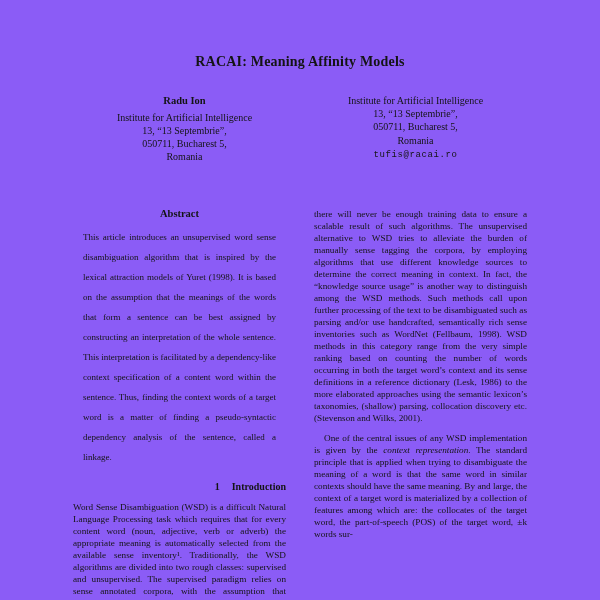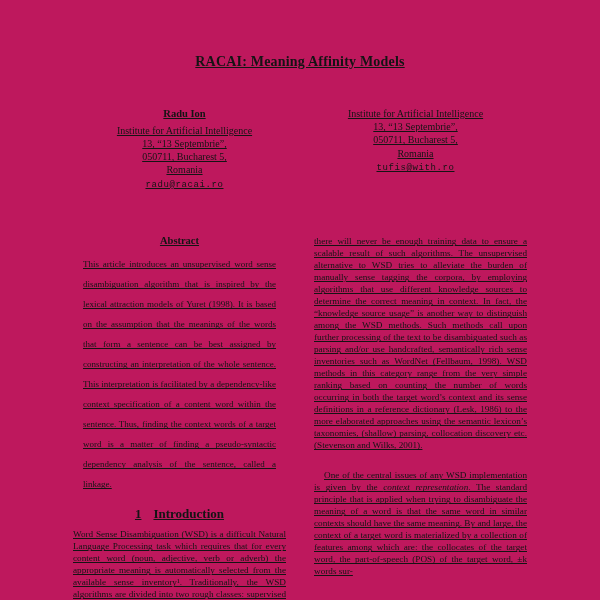--- a/index.html
+++ b/index.html
@@ -1,78 +1,76 @@
 <!DOCTYPE html>
 <html><head>
 <meta charset="utf-8">
 <style>
   * { box-sizing: border-box; margin: 0; padding: 0; }
   html, body { width: 600px; height: 600px; }
   body { background: #ffffff; overflow: hidden; }
   .page {
     width: 600px; height: 600px;
-    background: #be185d;
+    background: #8b5cf6;
     padding: 42px 73px 0 73px;
     font-family: "Liberation Serif", serif;
     color: #141414;
-    text-decoration: underline;
   }
   .title {
     text-align: center;
     font-size: 14px;
     font-weight: bold;
     margin-top: 12px;
     letter-spacing: 0.2px;
   }
-  .authors { display: flex; margin-top: 37px; gap: 8px; }
+  .authors { display: flex; margin-top: 24px; gap: 8px; }
   .author { flex: 1; text-align: center; font-size: 10px; line-height: 1.32; }
   .author-name { font-weight: bold; font-size: 10.5px; margin-bottom: 3px; }
   .author-email {
     font-family: "Liberation Mono", monospace;
     font-size: 9px;
     margin-top: 3px;
     letter-spacing: 0.6px;
   }
   .columns { display: flex; gap: 28px; margin-top: 44px; }
   .col { width: 220px; font-size: 9.2px; line-height: 12px; text-align: justify; }
   .abstract-heading {
     text-align: center;
     font-weight: bold;
     font-size: 10.5px;
     margin-bottom: 7px;
   }
   .abstract-text { margin: 0 10px; font-size: 9px; line-height: 20px; }
-  .section-heading { font-weight: bold; font-size: 13px; margin: 14px 0 8px 0; text-align: center; }
+  .section-heading { font-weight: bold; font-size: 10px; margin: 14px 0 8px 0; text-align: right; }
   .sec-num { margin-right: 12px; }
   .body-p { margin: 0; }
-  .para-indent { text-indent: 10px; margin-top: 18px; }
+  .para-indent { text-indent: 10px; margin-top: 8px; }
   .italic { font-style: italic; }
 </style>
 </head>
 <body>
 
 <div class="page">
 
   <h1 class="title">RACAI: Meaning Affinity Models</h1>
 
   <div class="authors">
     <div class="author">
       <div class="author-name">Radu Ion</div>
       <div class="author-line">Institute for Artificial Intelligence</div>
       <div class="author-line">13, “13 Septembrie”,</div>
       <div class="author-line">050711, Bucharest 5,</div>
       <div class="author-line">Romania</div>
-      <div class="author-email">radu@racai.ro</div>
     </div>
     <div class="author">
       <div class="author-line">Institute for Artificial Intelligence</div>
       <div class="author-line">13, “13 Septembrie”,</div>
       <div class="author-line">050711, Bucharest 5,</div>
       <div class="author-line">Romania</div>
-      <div class="author-email">tufis@with.ro</div>
+      <div class="author-email">tufis@racai.ro</div>
     </div>
   </div>
 
   <div class="columns">
 
     <div class="col">
       <div class="abstract-heading">Abstract</div>
       <p class="abstract-text">This article introduces an unsupervised word sense disambiguation algorithm that is inspired by the lexical attraction models of Yuret (1998). It is based on the assumption that the meanings of the words that form a sentence can be best assigned by constructing an interpretation of the whole sentence. This interpretation is facilitated by a dependency-like context specification of a content word within the sentence. Thus, finding the context words of a target word is a matter of finding a pseudo-syntactic dependency analysis of the sentence, called a linkage.</p>
       <div class="section-heading">
         <span class="sec-num">1</span><span class="sec-title">Introduction</span>

